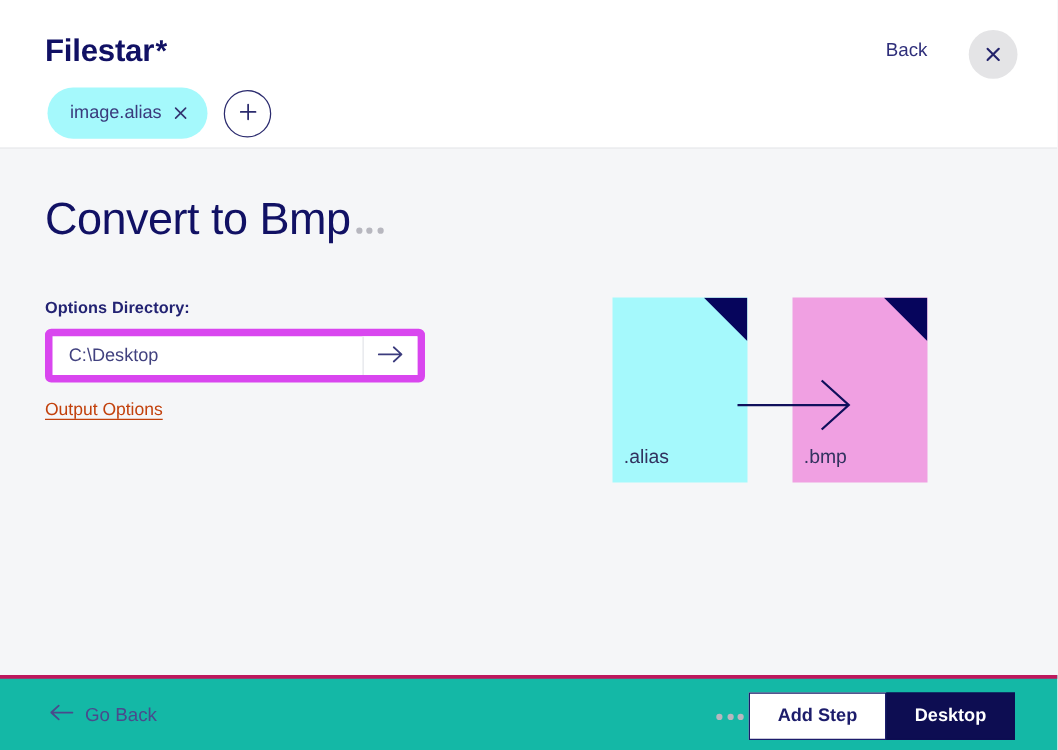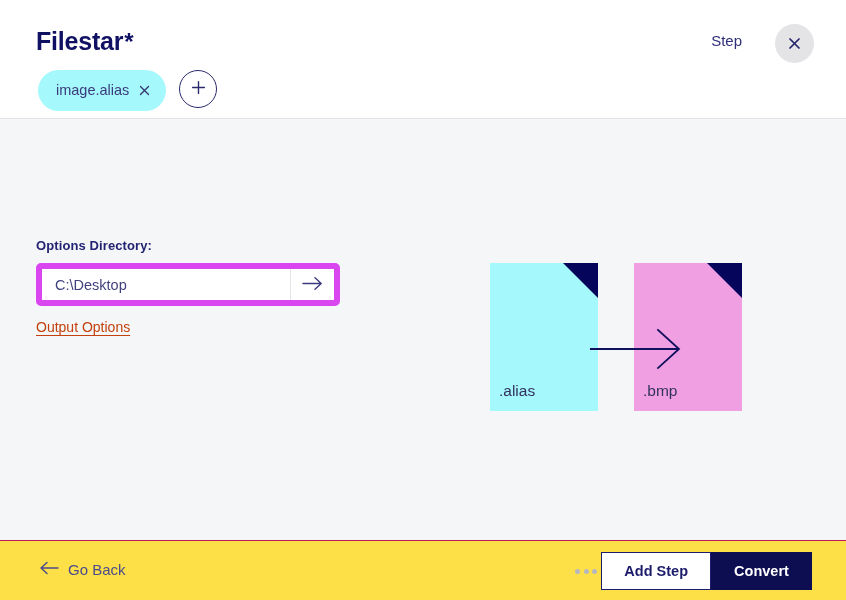--- a/index.html
+++ b/index.html
@@ -69,20 +69,21 @@
     align-items: center;
     justify-content: center;
   }
   .close-btn svg { display: block; }
 
   .chips-row {
     position: absolute;
     left: 38px;
     top: 70px;
     display: flex;
+    align-items: center;
     gap: 13px;
   }
   .file-chip {
     display: flex;
     align-items: center;
     gap: 9px;
     height: 41px;
     padding: 0 15px 0 18px;
     border-radius: 21px;
     background: #a5f9fc;
@@ -203,21 +204,21 @@
     color: #c2410c;
     text-decoration: underline;
     text-underline-offset: 3px;
     cursor: pointer;
   }
 
   
   .graphic {
     position: absolute;
     left: 490px;
-    top: 263px;
+    top: 238px;
     transform: translateY(-119px);
     width: 252px;
     height: 148px;
   }
   .file-shape {
     position: absolute;
     top: 0;
     width: 108px;
     height: 148px;
   }
@@ -252,22 +253,22 @@
     top: 62px;
     width: 92px;
     height: 48px;
     pointer-events: none;
   }
 
   
   .footer {
     position: relative;
     height: 60px;
-    background: #fde047;
-    border-top: 1px solid #be185d;
+    background: #14b8a6;
+    border-top: 3px solid #be185d;
     flex: 0 0 auto;
   }
   .go-back {
     position: absolute;
     left: 40px;
     top: 20px;
     display: flex;
     align-items: center;
     gap: 9px;
     font-size: 15px;
@@ -310,21 +311,21 @@
 <body>
 
 <div class="app">
 
   <div class="header">
 
     <div class="brand">
       <span>Filestar</span><span class="star">*</span>
     </div>
 
-    <a class="help-link">Step</a>
+    <a class="help-link">Back</a>
 
     <button class="close-btn">
       <span>
         <svg width="11" height="11" viewBox="0 0 11 11" aria-hidden="true">
           <path d="M1 1 L10 10 M10 1 L1 10" stroke="#23236b" stroke-width="1.7" stroke-linecap="round" fill="none"></path>
         </svg>
       </span>
     </button>
 
     <div class="chips-row">
@@ -342,20 +343,28 @@
             <path d="M7.5 1.6 V13.4 M1.6 7.5 H13.4" stroke="#2b2b6e" stroke-width="1.4" stroke-linecap="round" fill="none"></path>
           </svg>
         </span>
       </button>
     </div>
 
   </div>
 
   <div class="main">
 
+    <div class="page-title">
+      <span class="title-text">Convert to Bmp</span>
+      <span class="dots title-dots">
+        <span></span>
+        <span></span>
+        <span></span>
+      </span>
+    </div>
 
     <div class="form-block">
       <div class="field-label">Options Directory:</div>
       <div class="input-wrap">
         <input class="dir-input" type="text" value="C:\Desktop" style="">
         <button class="go-btn">
           <span>
             <svg width="21" height="15" viewBox="0 0 21 15" aria-hidden="true">
               <path d="M1 7.5 H19 M13 1.8 L19.2 7.5 L13 13.2" stroke="#3b3b7d" stroke-width="1.4" fill="none" stroke-linecap="round" stroke-linejoin="round"></path>
             </svg>
@@ -400,18 +409,18 @@
       <span>Go Back</span>
     </a>
 
     <div class="footer-right">
       <span class="dots footer-dots">
         <span></span>
         <span></span>
         <span></span>
       </span>
       <button class="btn btn-secondary">Add Step</button>
-      <button class="btn btn-primary">Convert</button>
+      <button class="btn btn-primary">Desktop</button>
     </div>
 
   </div>
 
 </div>
 
 </body></html>

